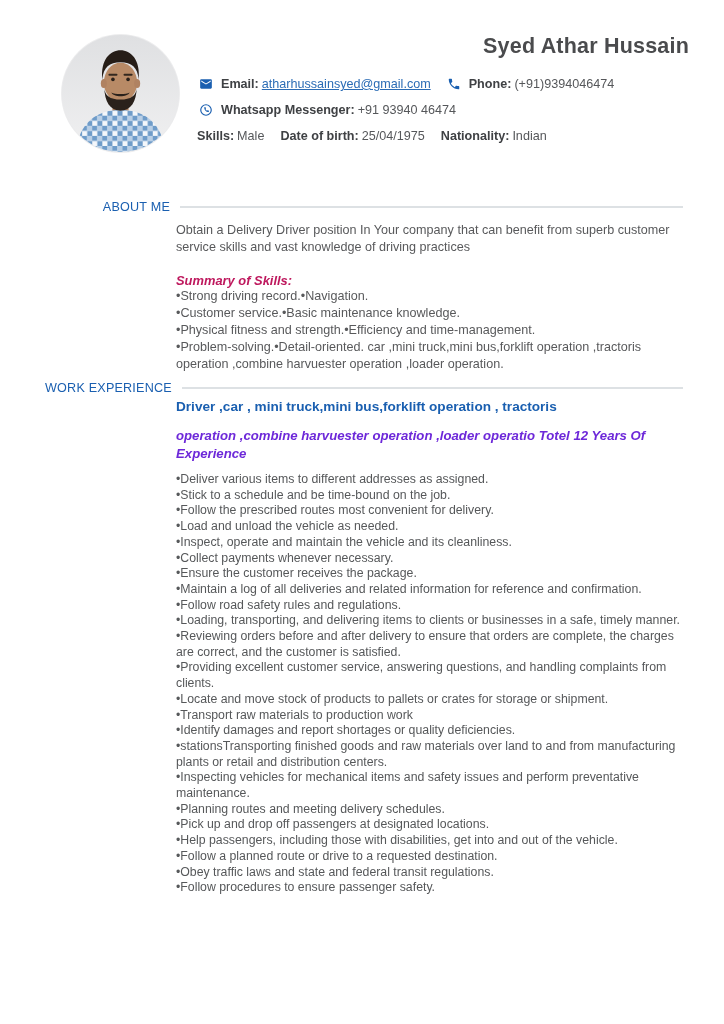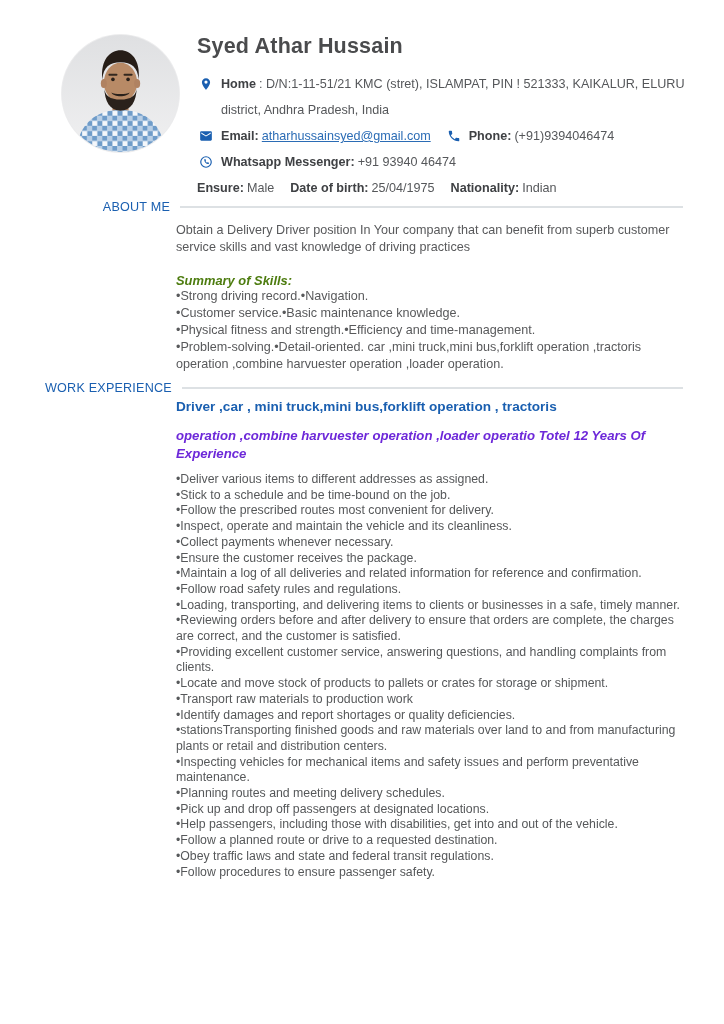--- a/index.html
+++ b/index.html
@@ -15,21 +15,21 @@
   
   .photo-wrap{
     position:absolute;left:62px;top:35px;
     width:117px;height:117px;border-radius:50%;
     overflow:hidden;background:#e7e8ea;
     box-shadow:0 0 0 1px #ededee;
   }
   .photo-wrap svg{display:block;width:100%;height:100%;}
 
   
-  .header-text{position:absolute;left:197px;top:34px;width:492px;}
+  .header-text{position:absolute;left:197px;top:34px;width:492px;text-align:right;}
   .person-name{
     margin:0 0 12px 0;
     font-size:21.5px;font-weight:700;color:#4a4b4d;letter-spacing:.2px;
   }
   .contact{font-size:12.6px;color:#55575a;}
   .contact b{color:#3f4144;font-weight:700;margin-right:3px;}
   .contact-row{display:flex;align-items:flex-start;line-height:26px;}
   .contact-row .cicon{flex:0 0 14px;width:14px;height:14px;margin:6px 8px 0 2px;}
   .cicon svg{display:block;width:14px;height:14px;}
   .inline-pair{display:flex;align-items:flex-start;line-height:26px;}
@@ -50,21 +50,21 @@
   }
   .section-rule{flex:1;height:2px;background:#dde1e4;margin-left:10px;}
 
   #about-row{top:200px;}
   #work-row{top:381px;}
 
   
   .about-content{position:absolute;left:176px;top:222px;width:508px;}
   .intro{margin:0 0 17px 0;font-size:12.6px;line-height:17px;}
   .skills-heading{
-    margin:0;font-size:12.9px;font-weight:700;font-style:italic;color:#4d7c0f;
+    margin:0;font-size:12.9px;font-weight:700;font-style:italic;color:#be185d;
   }
   .skills-list div{font-size:12.6px;line-height:17px;}
 
   
   .work-content{position:absolute;left:176px;top:398px;width:508px;}
   .job-title{
     margin:0 0 11px 0;
     font-size:13.6px;font-weight:700;color:#1a5fb0;line-height:18px;
   }
   .job-subtitle{
@@ -106,28 +106,20 @@
       <rect x="46" y="38.5" width="9" height="2" rx="1" fill="#33281f"></rect>
       <rect x="61" y="38.5" width="9" height="2" rx="1" fill="#33281f"></rect>
     </svg>
   </div>
 
   <div class="header-text">
     <h1 class="person-name">Syed Athar Hussain</h1>
 
     <div class="contact">
 
-      <div class="contact-row">
-        <span class="cicon">
-          <svg viewBox="0 0 24 24">
-              <path fill="#1a5fb0" d="M12 2C8.13 2 5 5.13 5 9c0 5.25 7 13 7 13s7-7.75 7-13c0-3.87-3.13-7-7-7zm0 9.5A2.5 2.5 0 1 1 12 6a2.5 2.5 0 0 1 0 5.5z"></path>
-            </svg>
-        </span>
-        <span><b>Home</b><span>: D/N:1-11-51/21 KMC (stret), ISLAMPAT, PIN ! 521333, KAIKALUR, ELURU district, Andhra Pradesh, India</span></span>
-      </div>
 
       <div class="inline-pair">
         <span class="cicon" style="flex:0 0 14px;margin:6px 8px 0 2px;">
           <svg viewBox="0 0 24 24">
               <path fill="#1a5fb0" d="M20 4H4c-1.1 0-2 .9-2 2v12c0 1.1.9 2 2 2h16c1.1 0 2-.9 2-2V6c0-1.1-.9-2-2-2zm0 4-8 5-8-5V6l8 5 8-5v2z"></path>
             </svg>
         </span>
         <span><b>Email:</b><a class="email-link" href="#">atharhussainsyed@gmail.com</a></span>
         <span class="gap"></span>
         <span class="cicon" style="flex:0 0 14px;margin:6px 8px 0 2px;">
@@ -142,21 +134,21 @@
         <span class="cicon">
           <svg viewBox="0 0 24 24">
             <circle cx="12" cy="12" r="9" fill="none" stroke="#1a5fb0" stroke-width="2"></circle>
             <path fill="#1a5fb0" d="M9.2 7.5c.2-.5.5-.5.8-.5h.6c.2 0 .4 0 .5.4l.8 1.9c.1.2 0 .4-.1.5l-.5.6c-.1.2-.1.3 0 .5.5.9 1.3 1.7 2.3 2.2.2.1.4.1.5-.1l.5-.6c.2-.2.3-.2.5-.1l1.9.9c.3.1.4.3.3.5-.1.9-.9 1.7-1.8 1.7-3.2 0-6.4-3.2-6.4-6.4 0-.6.1-1.1.1-1.5z"></path>
           </svg>
         </span>
         <span><b>Whatsapp Messenger:</b><span>+91 93940 46474</span></span>
       </div>
 
       <div class="meta-row">
-        <span class="meta-item"><b>Ensure:</b><span>Male</span></span>
+        <span class="meta-item"><b>Skills:</b><span>Male</span></span>
         <span class="meta-item"><b>Date of birth:</b><span>25/04/1975</span></span>
         <span class="meta-item"><b>Nationality:</b><span>Indian</span></span>
       </div>
 
     </div>
   </div>
 
   <div class="section-row" id="about-row">
     <div class="section-title">ABOUT ME</div>
     <div class="section-rule"></div>
@@ -178,20 +170,21 @@
     <div class="section-rule"></div>
   </div>
 
   <div class="work-content">
     <p class="job-title">Driver ,car , mini truck,mini bus,forklift operation , tractoris</p>
     <p class="job-subtitle">operation ,combine harvuester operation ,loader operatio Totel 12 Years Of Experience</p>
     <div class="duties-list">
         <div>•Deliver various items to different addresses as assigned.</div>
         <div>•Stick to a schedule and be time-bound on the job.</div>
         <div>•Follow the prescribed routes most convenient for delivery.</div>
+        <div>•Load and unload the vehicle as needed.</div>
         <div>•Inspect, operate and maintain the vehicle and its cleanliness.</div>
         <div>•Collect payments whenever necessary.</div>
         <div>•Ensure the customer receives the package.</div>
         <div>•Maintain a log of all deliveries and related information for reference and confirmation.</div>
         <div>•Follow road safety rules and regulations.</div>
         <div>•Loading, transporting, and delivering items to clients or businesses in a safe, timely manner.</div>
         <div>•Reviewing orders before and after delivery to ensure that orders are complete, the charges are correct, and the customer is satisfied.</div>
         <div>•Providing excellent customer service, answering questions, and handling complaints from clients.</div>
         <div>•Locate and move stock of products to pallets or crates for storage or shipment.</div>
         <div>•Transport raw materials to production work</div>

